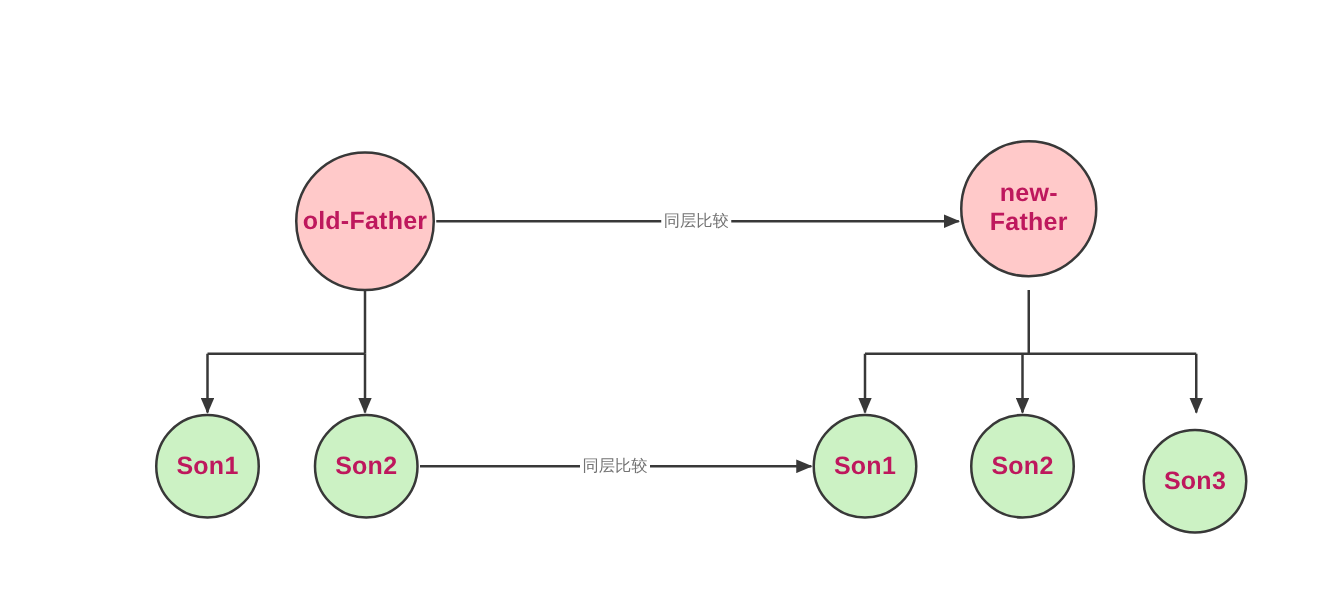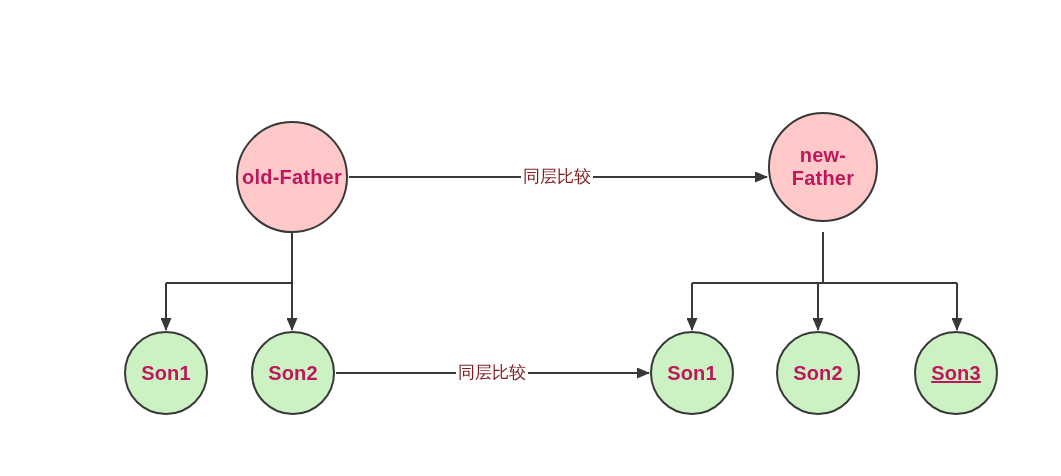--- a/index.html
+++ b/index.html
@@ -33,22 +33,22 @@
     color: #be185d;
     font-weight: bold;
     font-size: 20px;
     text-align: center;
     letter-spacing: 0.2px;
   }
   .edge-label {
     position: absolute;
     transform: translate(-50%, -50%);
     background: #ffffff;
-    color: #7f1d1d;
-    font-size: 17px;
+    color: #737373;
+    font-size: 13px;
     line-height: 17px;
     padding: 0 2px;
     white-space: nowrap;
   }
 </style>
 </head>
 <body>
 
 <div id="canvas">
     <svg id="edges-svg" width="1061" height="476" viewBox="0 0 1061 476">
@@ -82,16 +82,16 @@
     </div>
     <div class="node" style="left: 251px; top: 331px; width: 84px; height: 84px; background: rgb(204, 242, 196);">
       <span>Son2</span>
     </div>
     <div class="node" style="left: 650px; top: 331px; width: 84px; height: 84px; background: rgb(204, 242, 196);">
       <span>Son1</span>
     </div>
     <div class="node" style="left: 776px; top: 331px; width: 84px; height: 84px; background: rgb(204, 242, 196);">
       <span>Son2</span>
     </div>
-    <div class="node" style="left: 914px; top: 331px; width: 84px; height: 84px; background: rgb(204, 242, 196); text-decoration: underline;">
+    <div class="node" style="left: 914px; top: 343px; width: 84px; height: 84px; background: rgb(204, 242, 196);">
       <span>Son3</span>
     </div>
   </div>
 
 </body></html>

